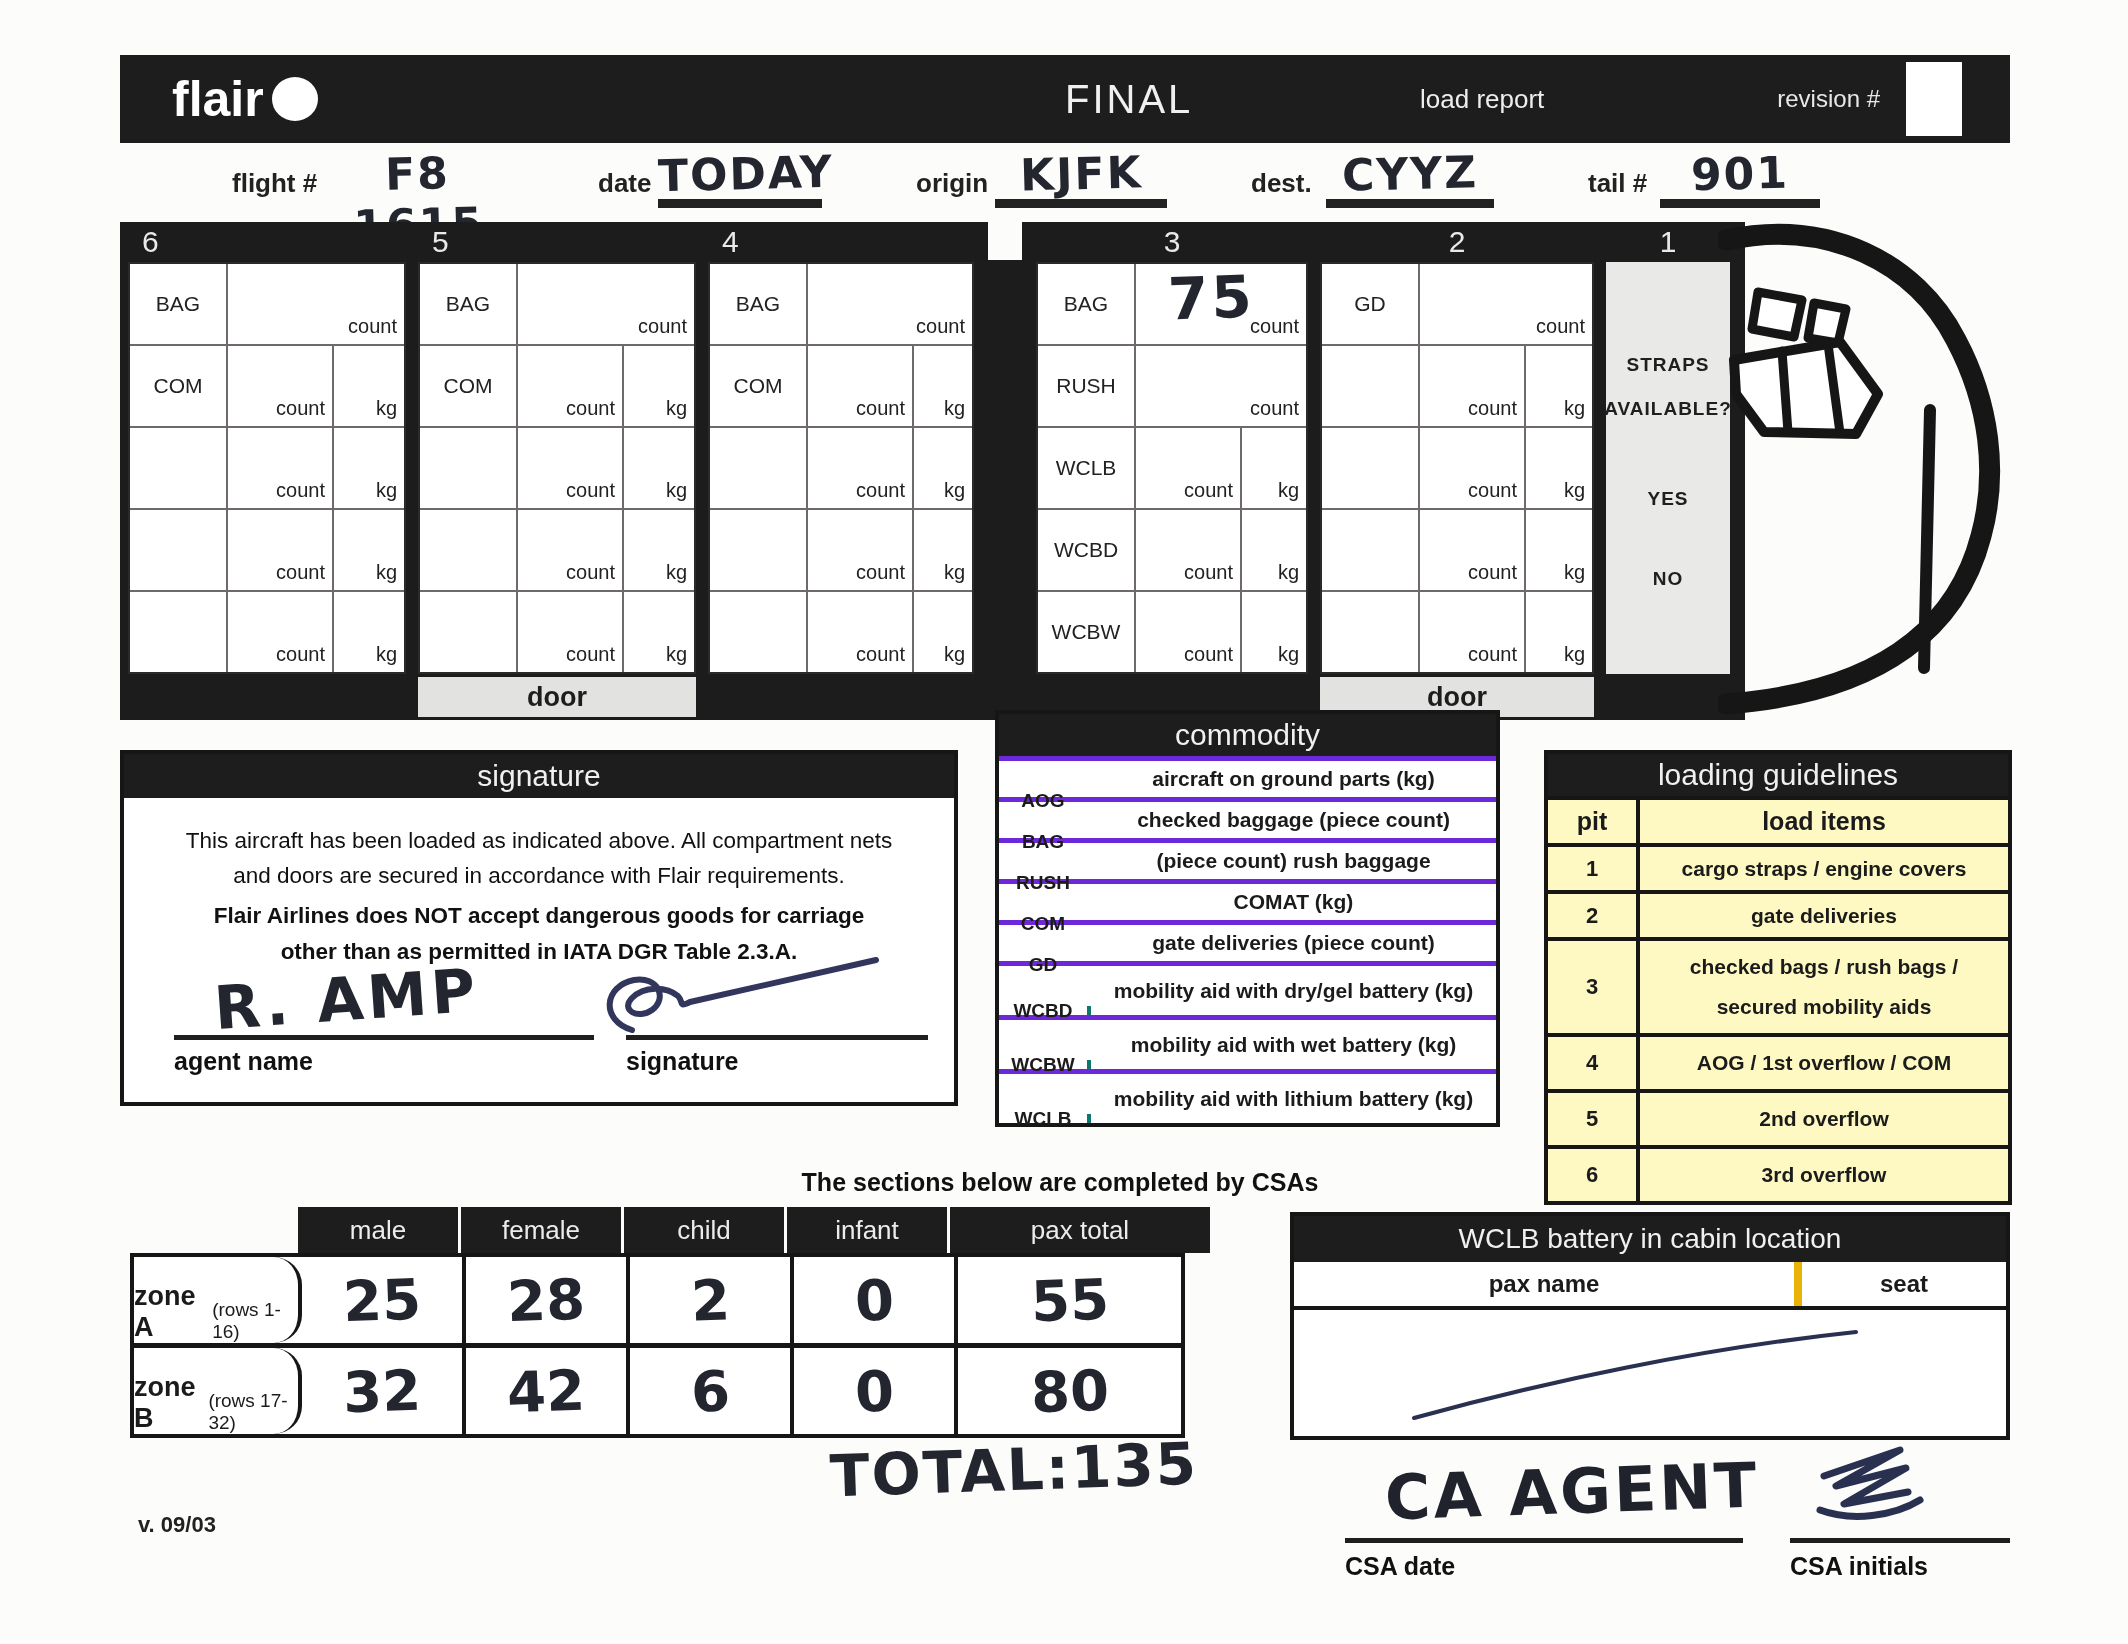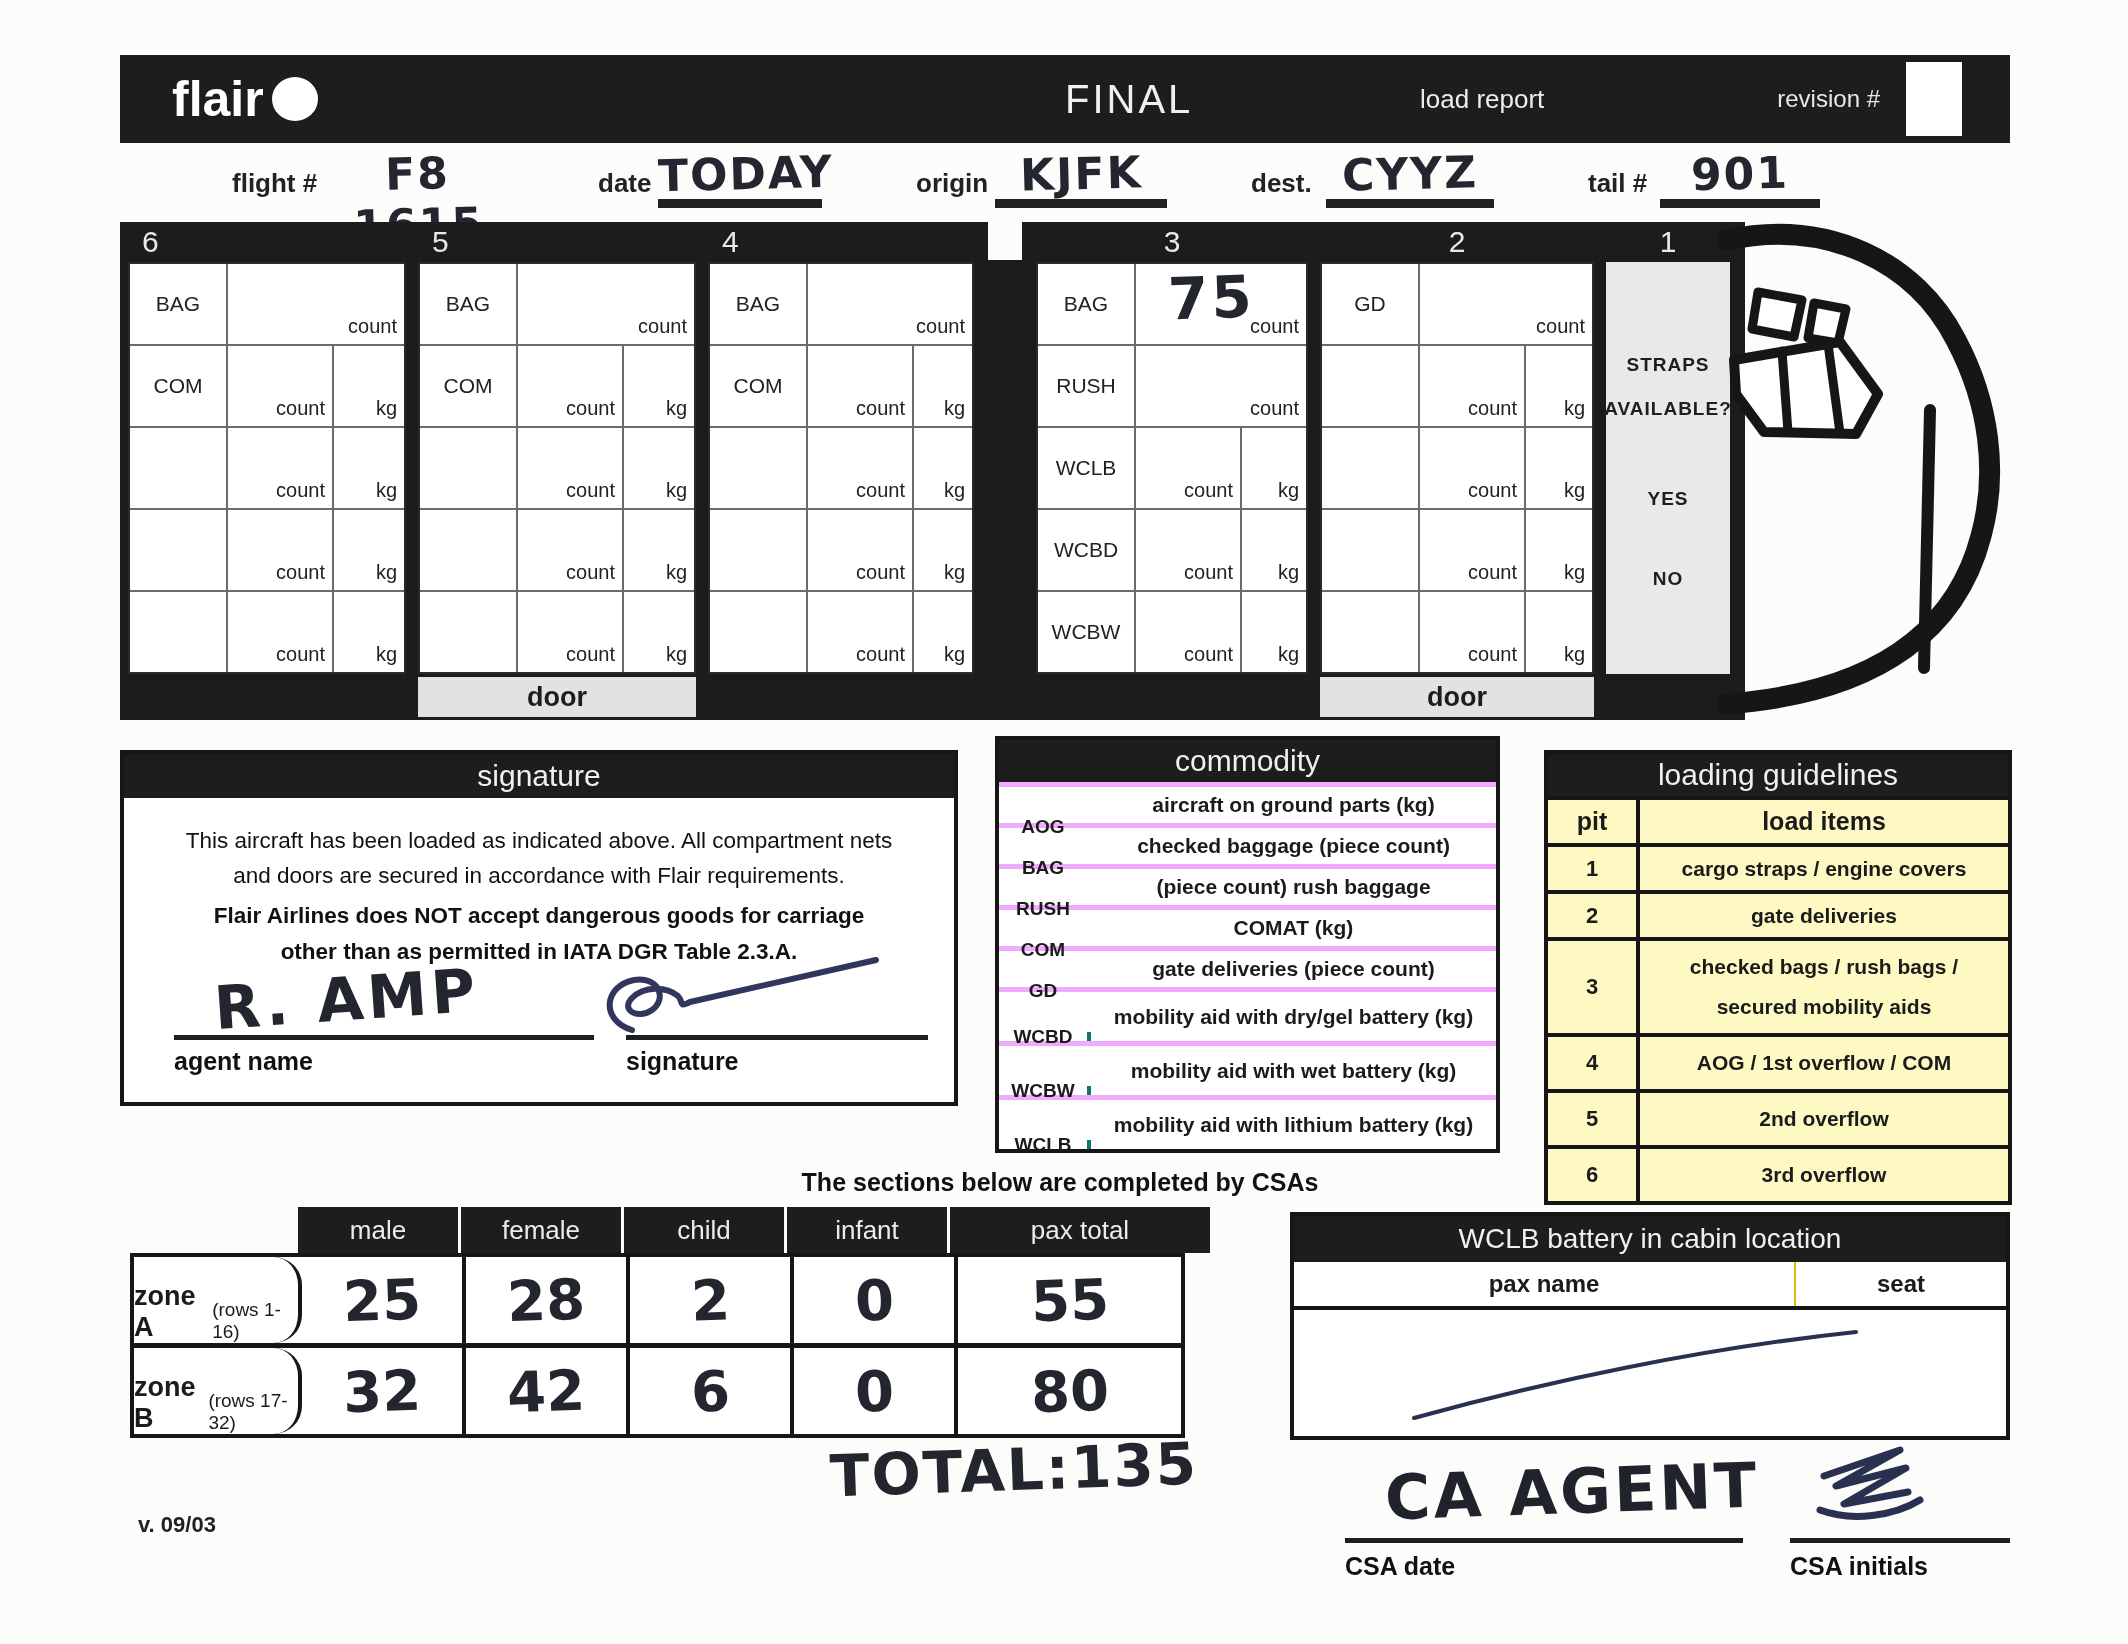--- a/index.html
+++ b/index.html
@@ -55,21 +55,21 @@
   .boxhead{background:#1d1d1d;color:#f0f0f0;display:flex;align-items:center;justify-content:center;font-size:30px;font-weight:400;}
   .sigbox{position:absolute;left:120px;top:750px;width:838px;height:356px;border:4px solid #161616;background:#fff;box-sizing:border-box;}
   .sigbox .boxhead{height:44px;}
   .statement{margin:26px auto 0;width:88%;text-align:center;font-size:22.5px;font-weight:500;line-height:1.55;color:#111;}
   .dgstatement{margin:4px auto 0;width:82%;text-align:center;font-size:22.5px;font-weight:800;line-height:1.6;color:#111;}
   .sign-line{position:absolute;border-bottom:5px solid #1f1f1f;}
   .line-label{position:absolute;font-size:25px;font-weight:600;color:#111;}
   .agent-hand{position:absolute;left:90px;bottom:68px;font-size:60px;transform:rotate(-4deg);letter-spacing:4px;}
   .sig-scribble{position:absolute;left:468px;bottom:62px;}
 
-  .combox{position:absolute;left:995px;top:736px;width:505px;border:4px solid #161616;background:#f0abfc;box-sizing:border-box;}
+  .combox{position:absolute;left:995px;top:710px;width:505px;border:4px solid #161616;background:#6d28d9;box-sizing:border-box;}
   .combox .boxhead{height:42px;}
   .crow{display:flex;background:#fff;margin-top:5px;}
   .crow:first-of-type{margin-top:0;}
   .ccode{width:88px;border-right:4px solid #0f766e;display:flex;align-items:center;justify-content:center;
          font-size:19px;font-weight:700;flex:none;margin-top:40px;}
   .cdesc{flex:1;display:flex;align-items:center;justify-content:center;font-size:21px;font-weight:600;text-align:center;}
   .crow.short{height:36px;} .crow.tall{height:49px;}
 
   .guidebox{position:absolute;left:1544px;top:750px;width:468px;border:4px solid #161616;background:#161616;box-sizing:border-box;}
   .guidebox .boxhead{height:42px;}
@@ -94,21 +94,21 @@
   .ncell{display:flex;align-items:center;justify-content:center;border-right:4px solid #161616;}
   .ncell:last-child{border-right:none;}
   .ncell .hand{font-size:56px;transform:rotate(-2deg);}
   .w160{width:160px;flex:none;} .w250{flex:1;}
   .grand-total{position:absolute;left:830px;top:1436px;font-size:58px;transform:rotate(-2deg);letter-spacing:2px;}
 
   
   .wclbbox{position:absolute;left:1290px;top:1212px;width:720px;border:4px solid #161616;background:#fff;box-sizing:border-box;}
   .wclbbox .boxhead{height:46px;font-size:28px;}
   .wclb-sub{display:flex;height:44px;border-bottom:4px solid #161616;}
-  .wclb-pax{width:500px;border-right:2px solid #eab308;display:flex;align-items:center;justify-content:center;font-size:24px;font-weight:600;flex:none;}
+  .wclb-pax{width:500px;border-right:8px solid #eab308;display:flex;align-items:center;justify-content:center;font-size:24px;font-weight:600;flex:none;}
   .wclb-seat{flex:1;display:flex;align-items:center;justify-content:center;font-size:24px;font-weight:600;}
   .wclb-body{height:126px;position:relative;}
 
   
   .csa-hand{position:absolute;left:1385px;top:1455px;font-size:62px;transform:rotate(-2deg);letter-spacing:3px;color:#20232c;}
   .version{position:absolute;left:138px;top:1512px;font-size:22px;font-weight:700;color:#222;}
   svg.ink path, svg.ink polygon{stroke-linecap:round;stroke-linejoin:round;}
 </style>
 </head>
 <body>

